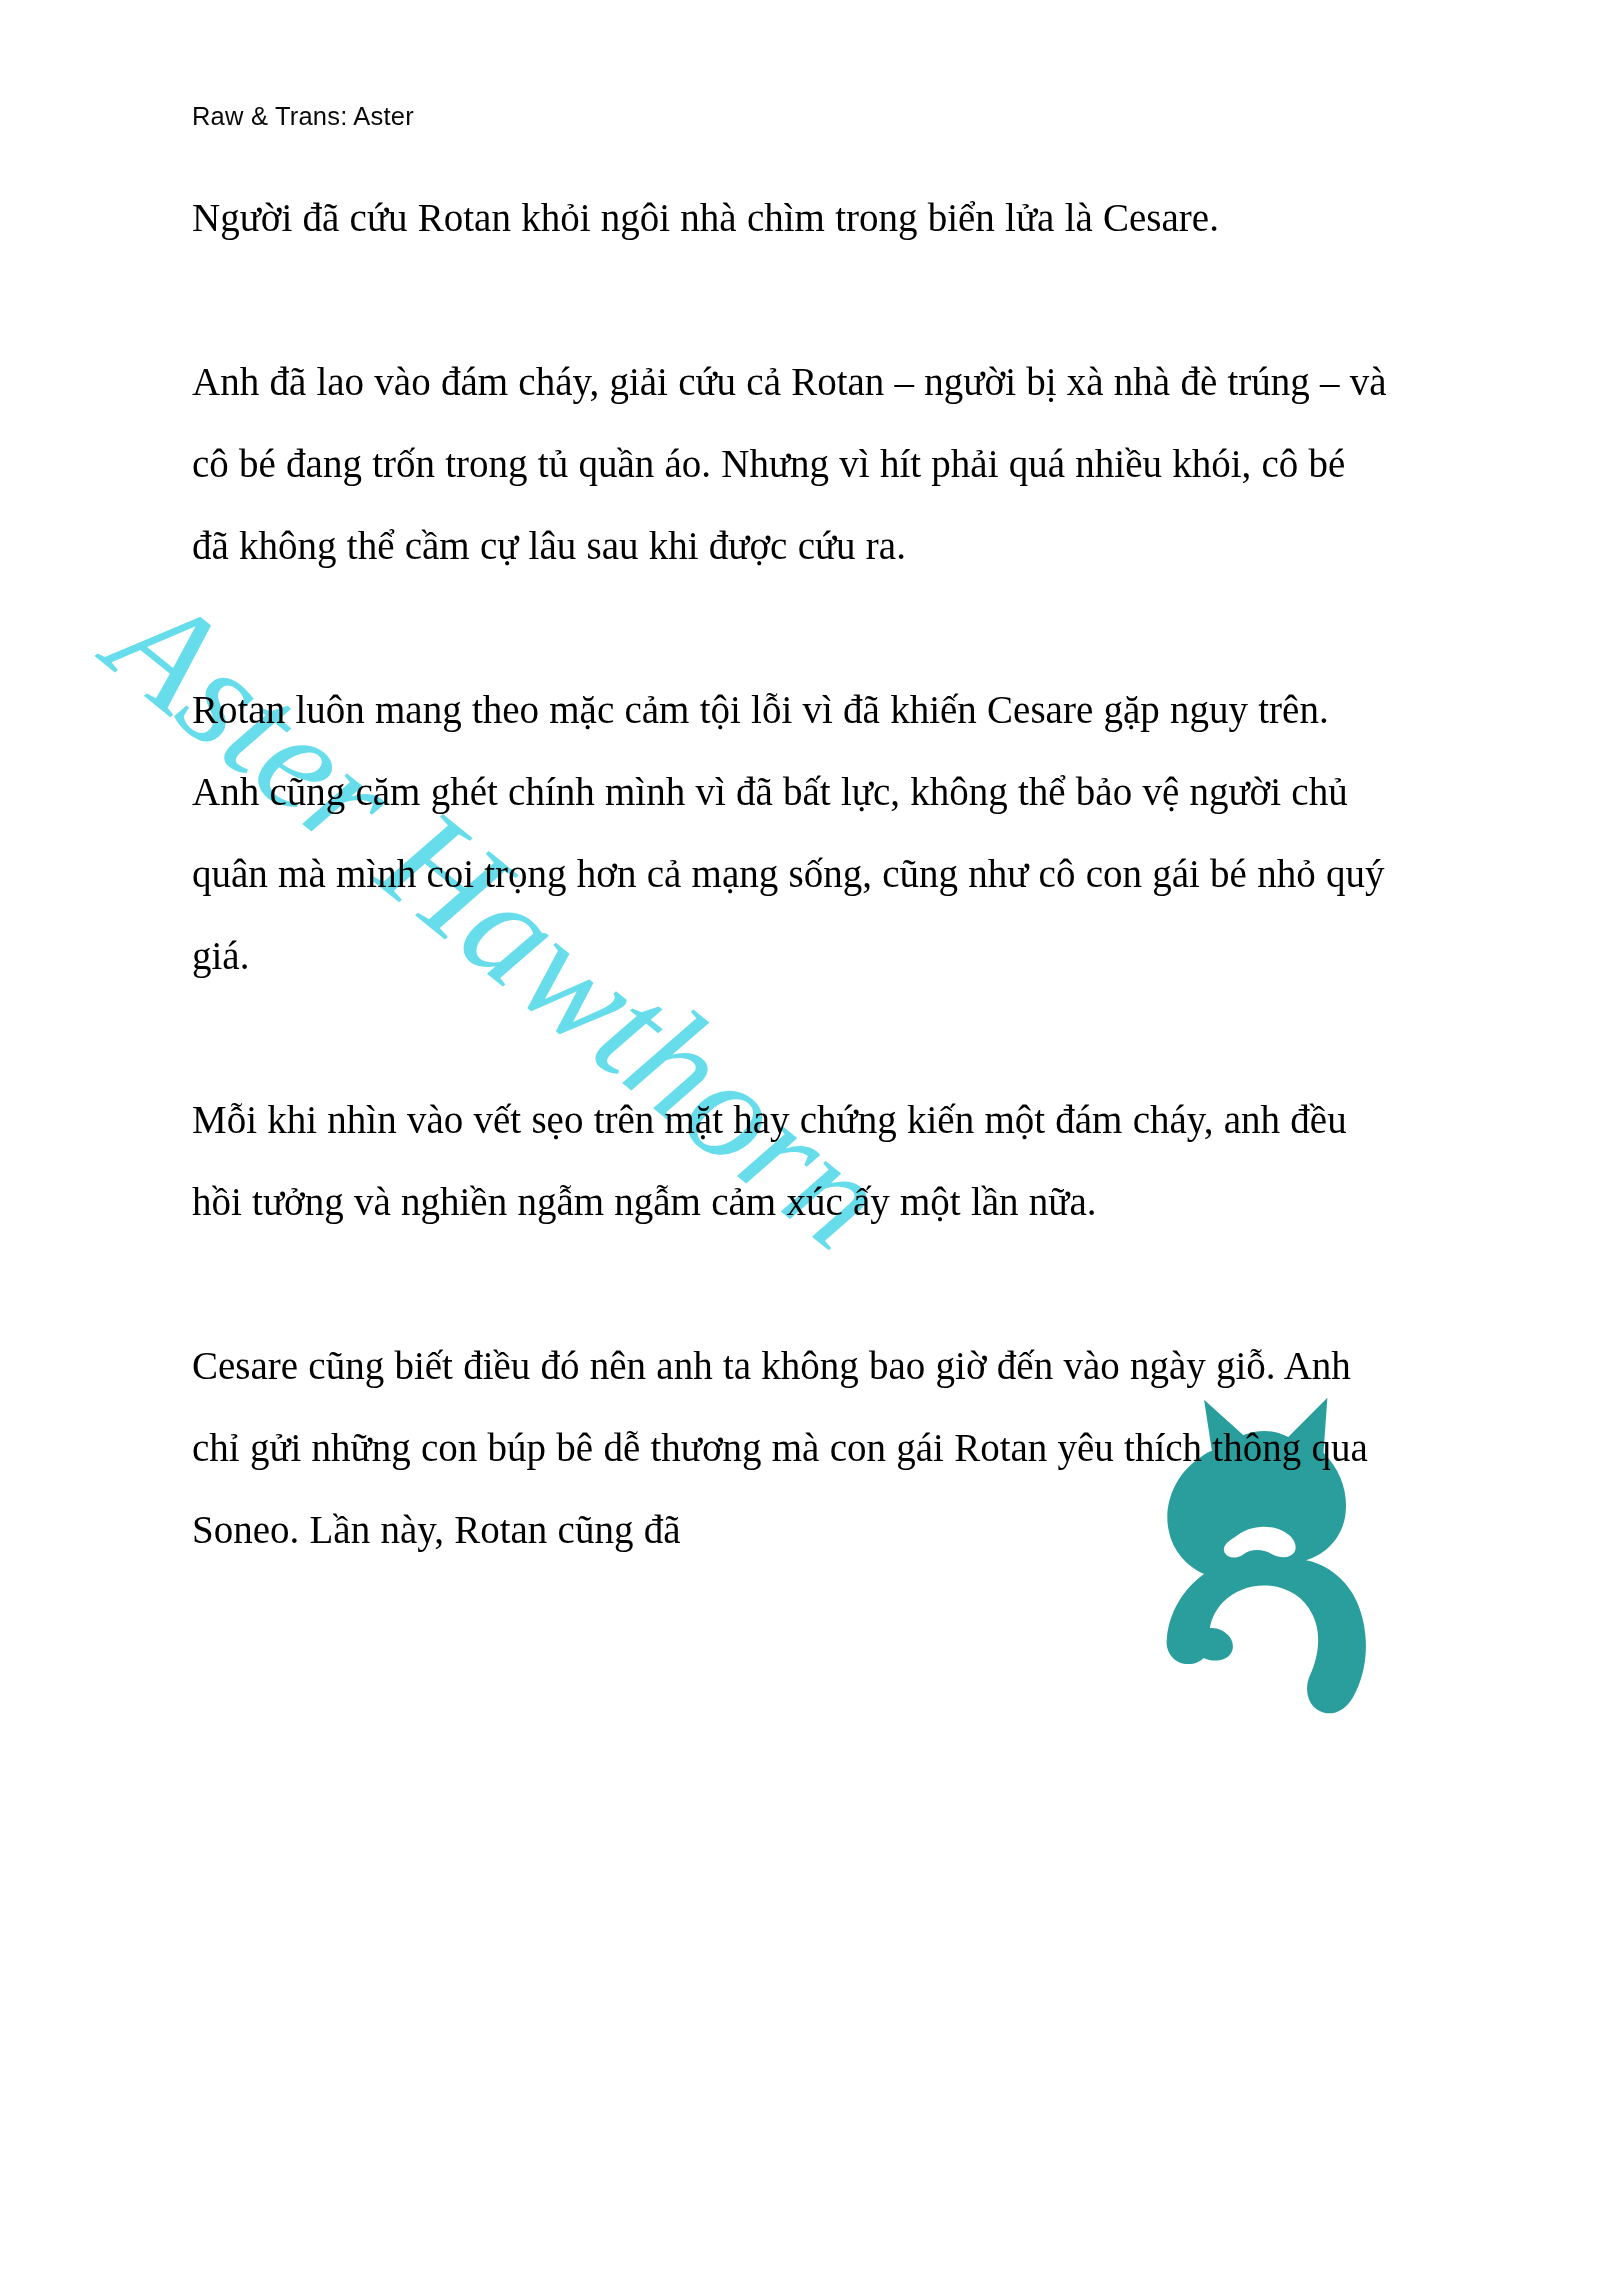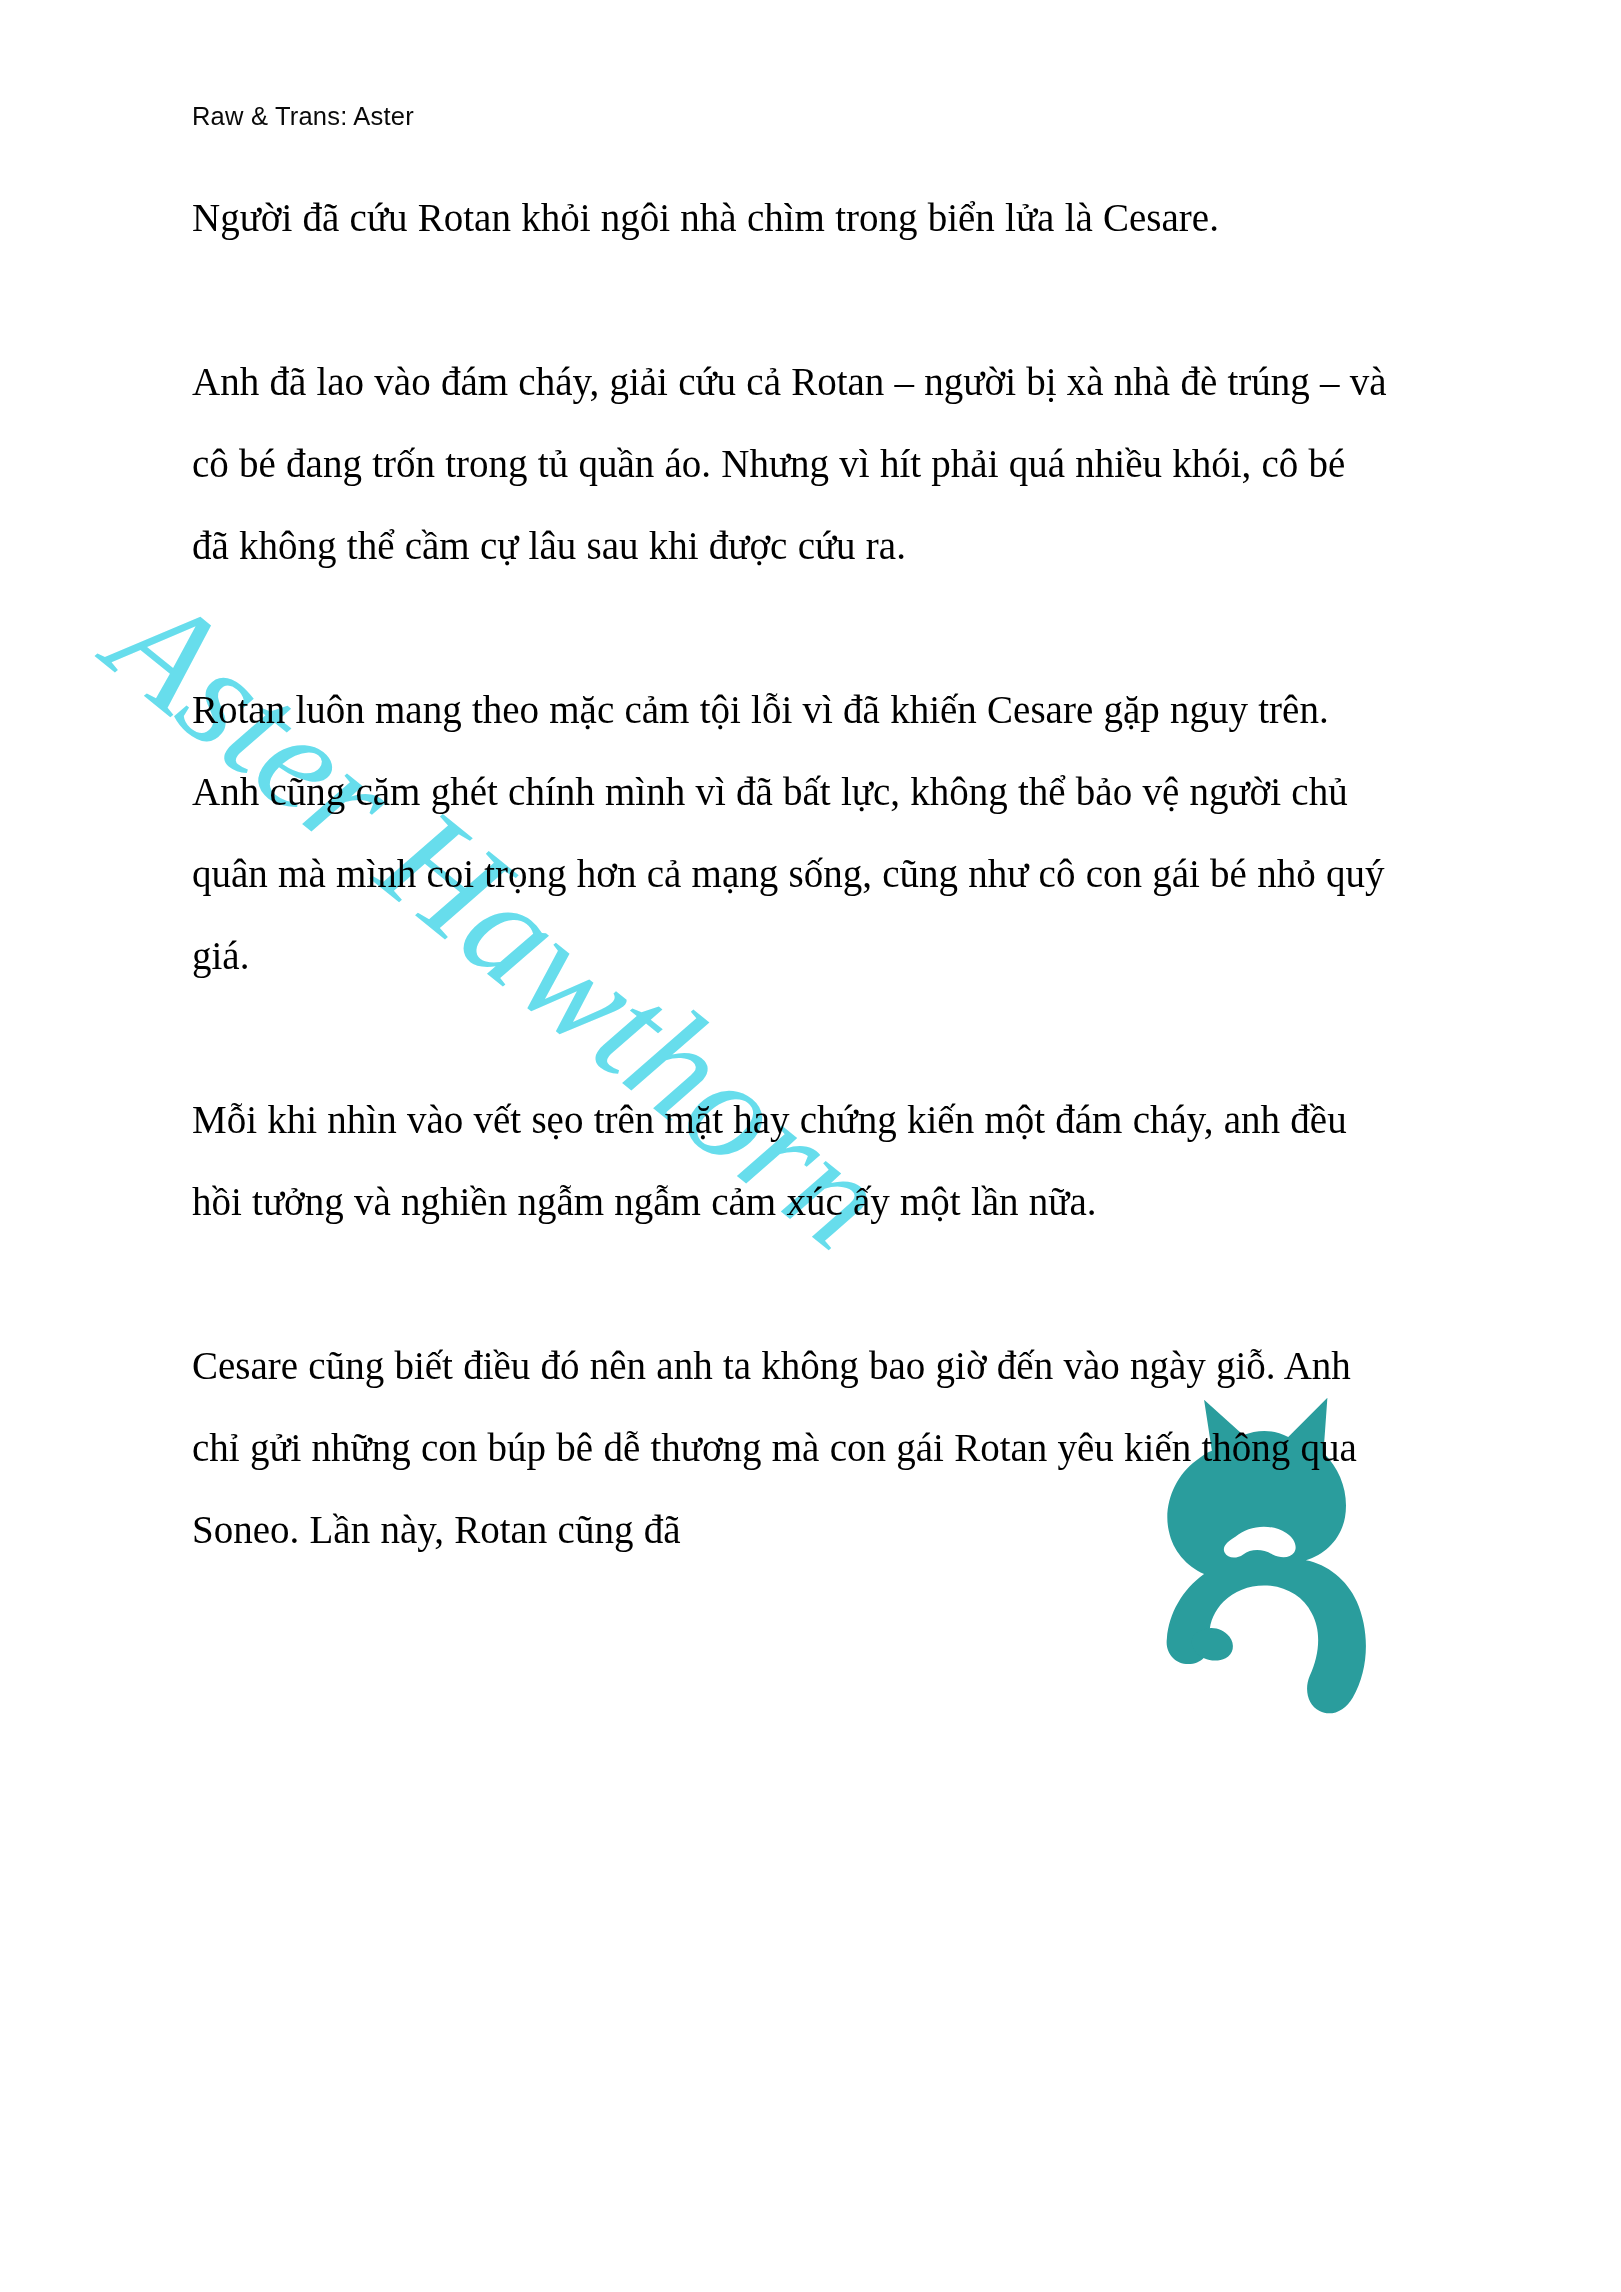--- a/index.html
+++ b/index.html
@@ -133,17 +133,17 @@
           Z"></path>
       </svg>
     </div>
   </div>
 
   <div class="body-column">
     <p class="para">Người đã cứu Rotan khỏi ngôi nhà chìm trong biển lửa là Cesare.</p>
     <p class="para">Anh đã lao vào đám cháy, giải cứu cả Rotan – người bị xà nhà đè trúng – và cô bé đang trốn trong tủ quần áo. Nhưng vì hít phải quá nhiều khói, cô bé đã không thể cầm cự lâu sau khi được cứu ra.</p>
     <p class="para">Rotan luôn mang theo mặc cảm tội lỗi vì đã khiến Cesare gặp nguy trên. Anh cũng căm ghét chính mình vì đã bất lực, không thể bảo vệ người chủ quân mà mình coi trọng hơn cả mạng sống, cũng như cô con gái bé nhỏ quý giá.</p>
     <p class="para">Mỗi khi nhìn vào vết sẹo trên mặt hay chứng kiến một đám cháy, anh đều hồi tưởng và nghiền ngẫm ngẫm cảm xúc ấy một lần nữa.</p>
-    <p class="para">Cesare cũng biết điều đó nên anh ta không bao giờ đến vào ngày giỗ. Anh chỉ gửi những con búp bê dễ thương mà con gái Rotan yêu kiến thông qua Soneo. Lần này, Rotan cũng đã</p>
+    <p class="para">Cesare cũng biết điều đó nên anh ta không bao giờ đến vào ngày giỗ. Anh chỉ gửi những con búp bê dễ thương mà con gái Rotan yêu thích thông qua Soneo. Lần này, Rotan cũng đã</p>
   </div>
 
 </div>
 
 
 </body></html>

